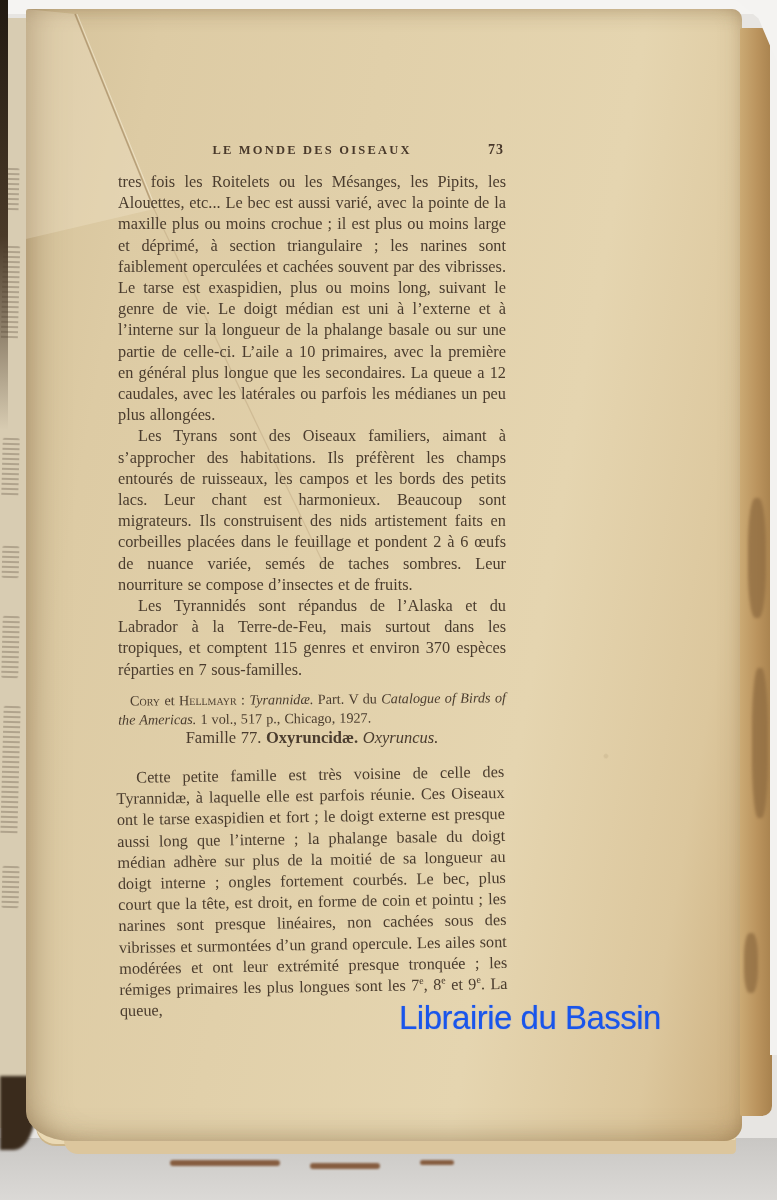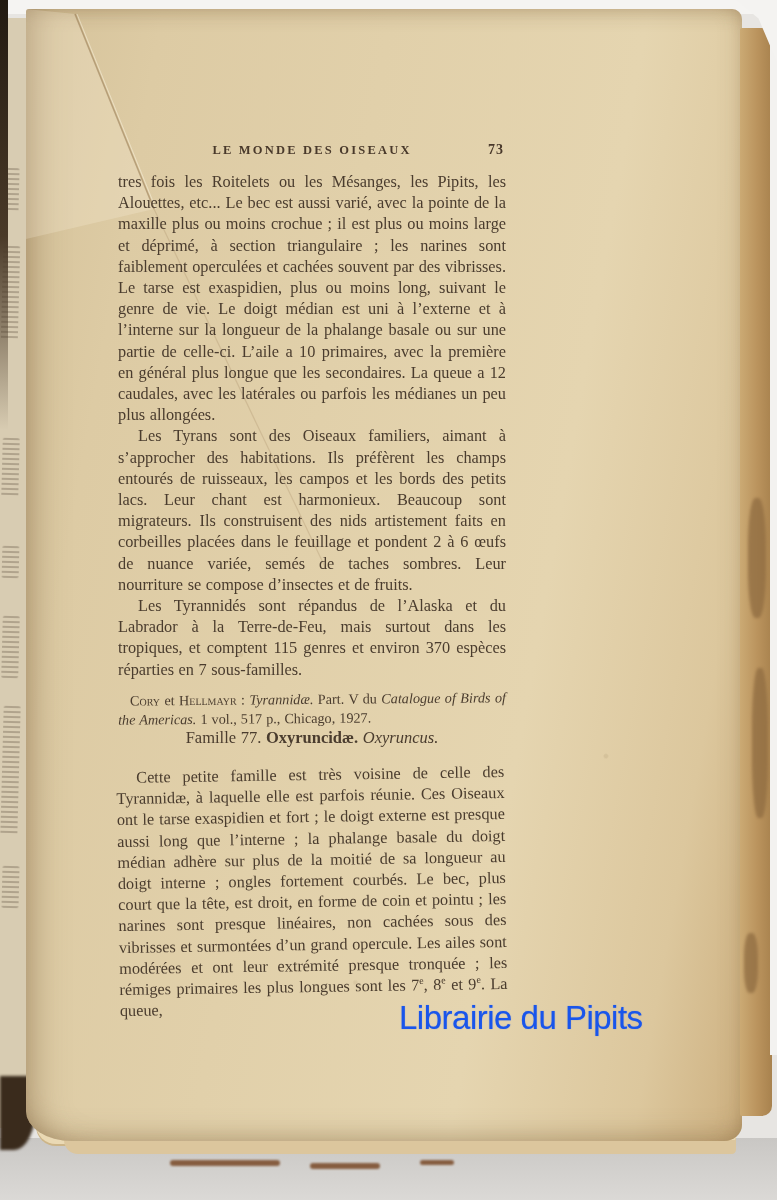--- a/index.html
+++ b/index.html
@@ -138,15 +138,15 @@
   </div>
 
   <div class="fore-edge">
     <div class="edge-blob b1"></div>
     <div class="edge-blob b2"></div>
     <div class="edge-blob b3"></div>
   </div>
   <div class="white-right"></div>
   <div class="white-wedge"></div>
 
-  <div class="watermark">Librairie du Pipits</div>
+  <div class="watermark">Librairie du Bassin</div>
 
 </div>
 
 </body></html>

